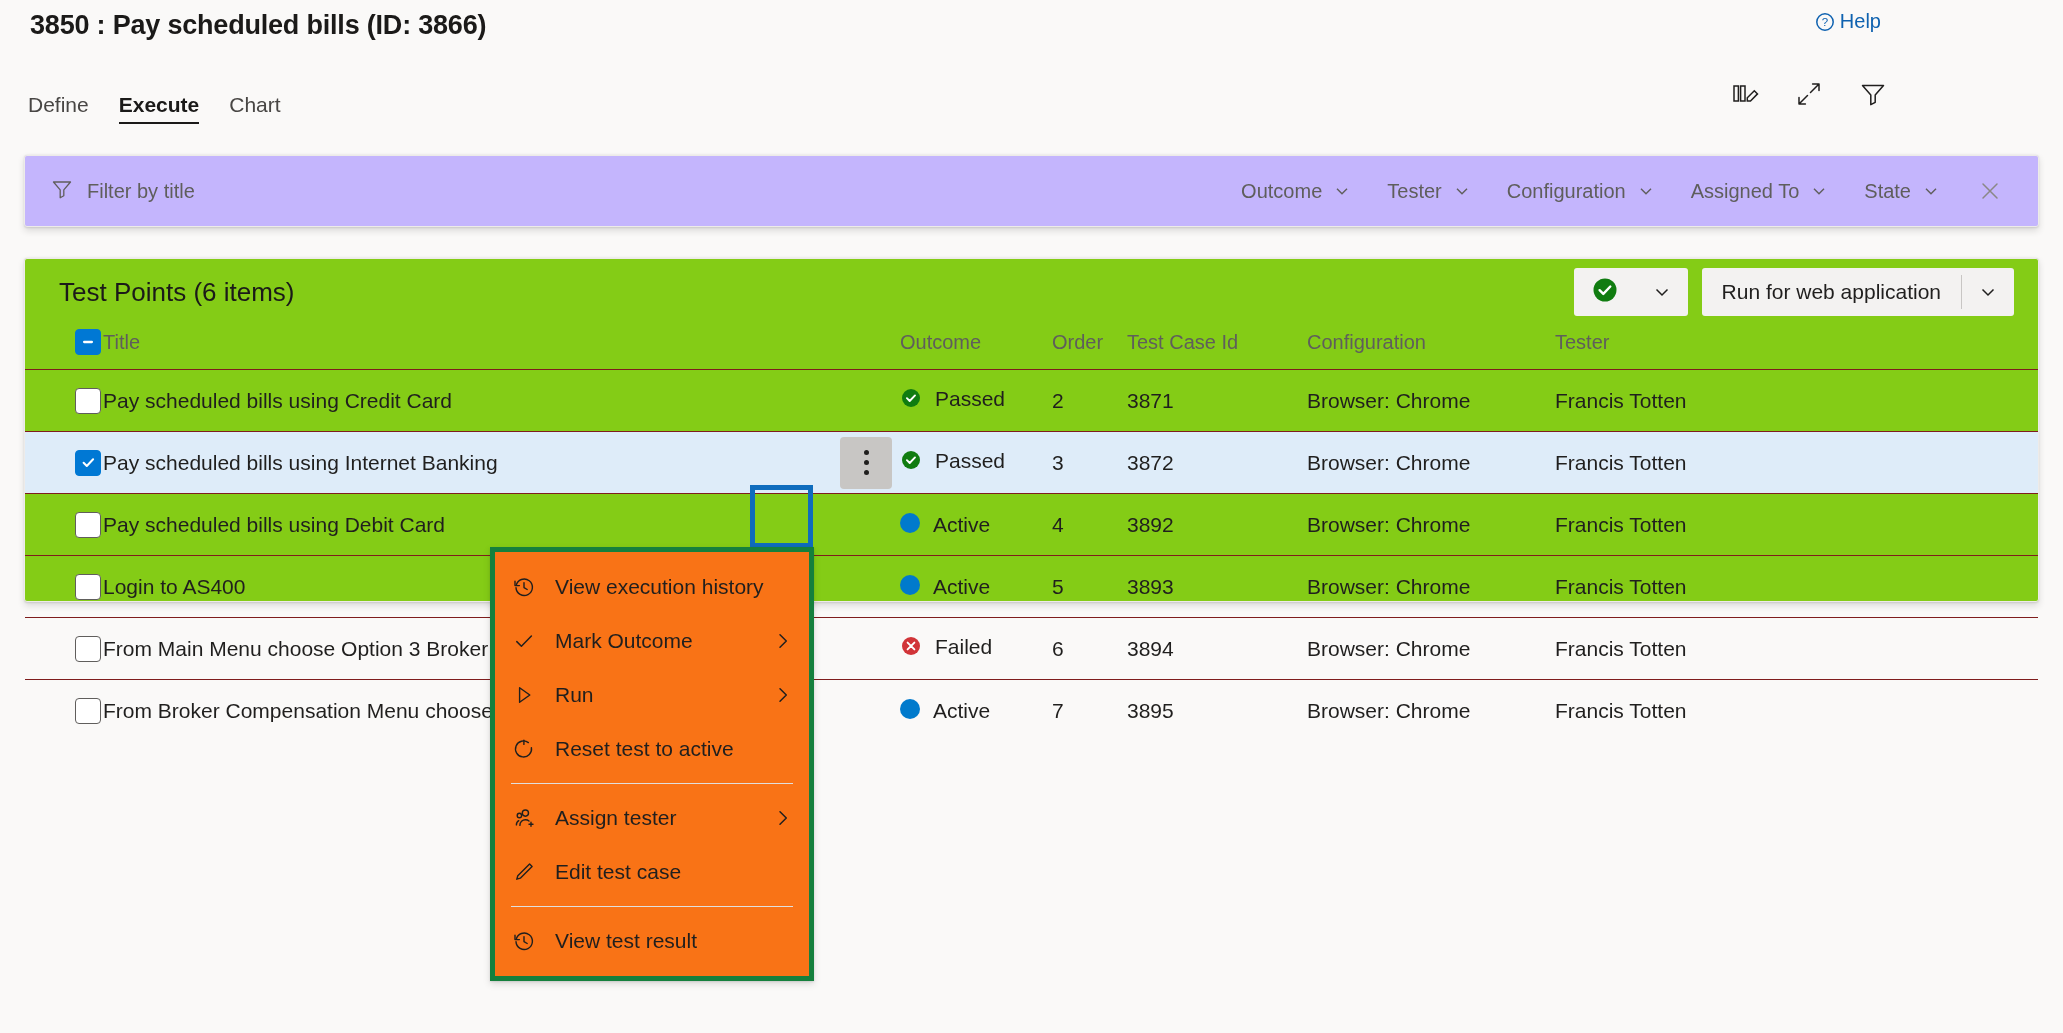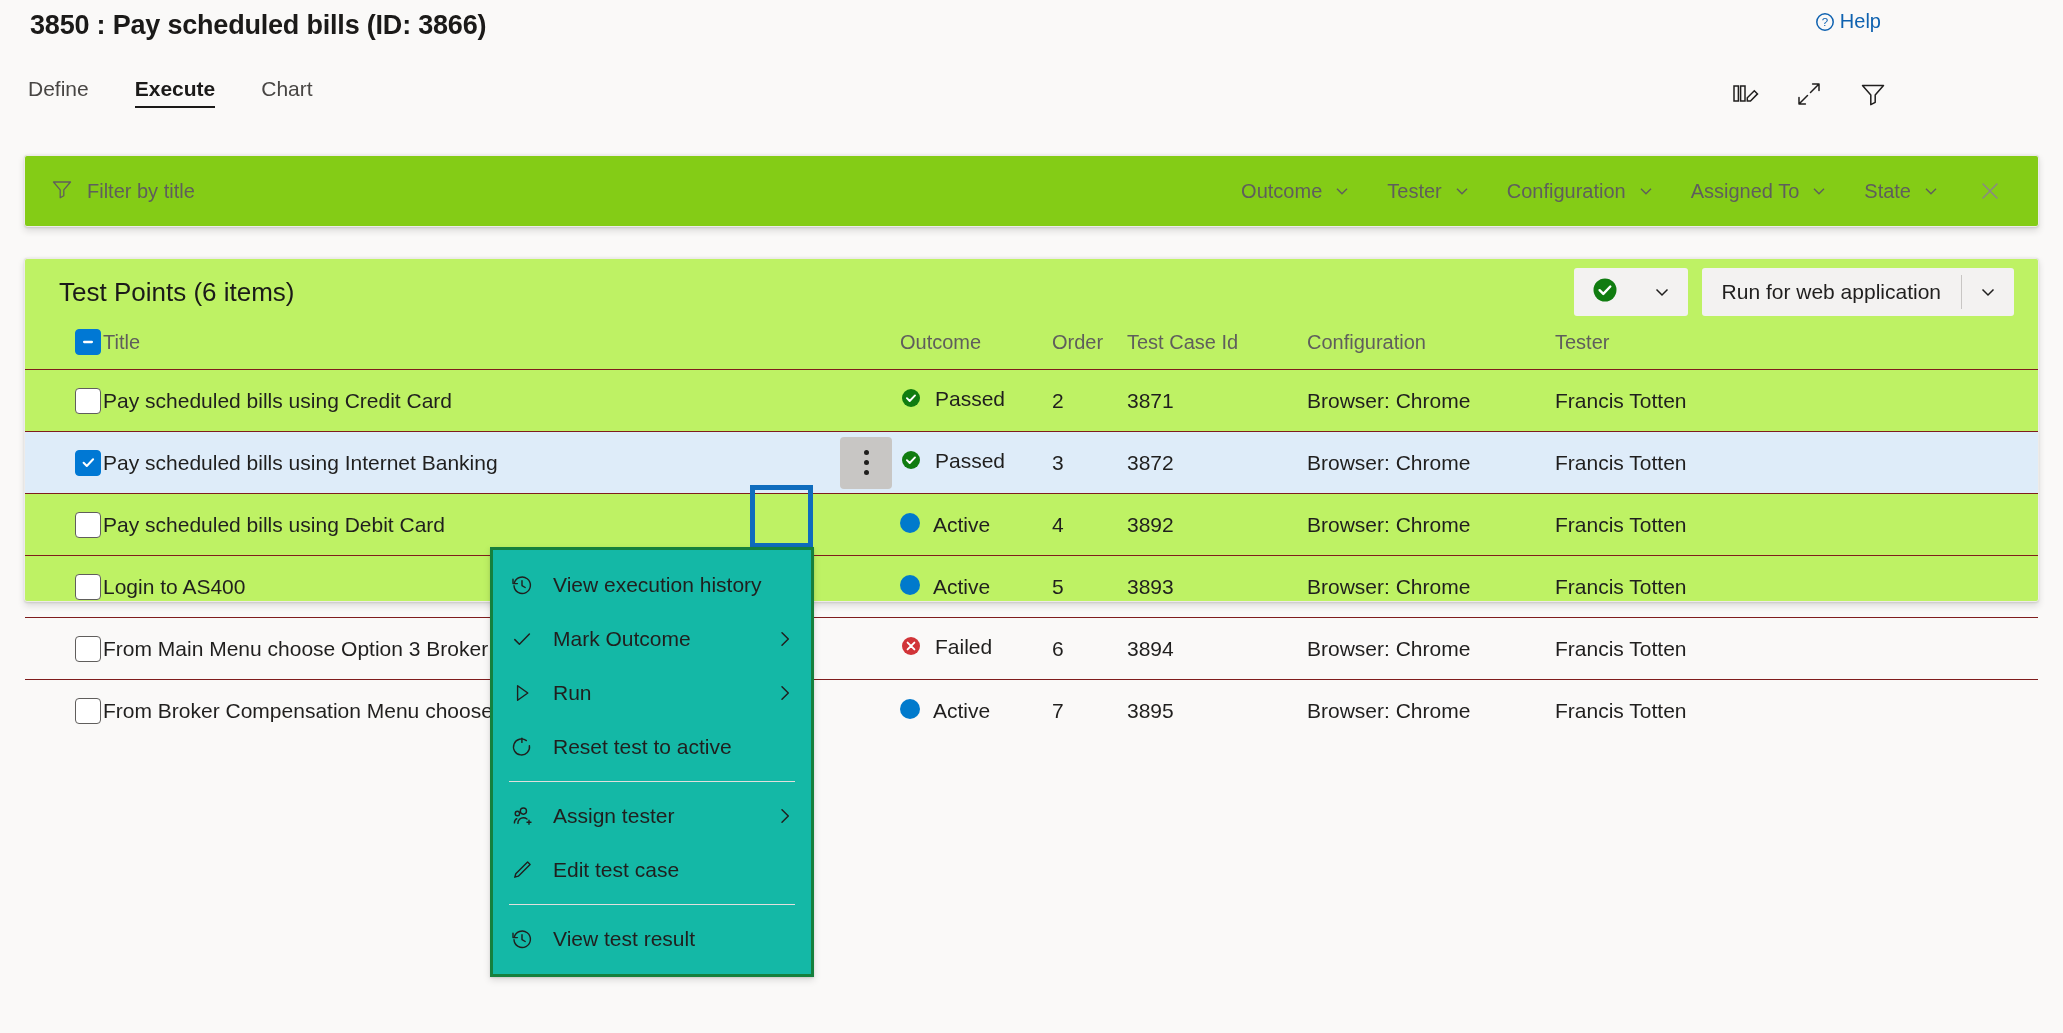--- a/index.html
+++ b/index.html
@@ -19,22 +19,22 @@
     letter-spacing: -0.2px;
   }
   .help-link {
     position: absolute; right: 28px; top: 10px;
     display: flex; align-items: center; gap: 4px;
     color: #0f62b0; font-size: 20px; cursor: pointer;
   }
   .help-link svg { display:block; }
 
   .tabs {
-    position: absolute; left: 28px; top: 78px;
-    display: flex; align-items: flex-end; gap: 46px;
+    position: absolute; left: 28px; top: 94px;
+    display: flex; align-items: flex-end; gap: 30px;
   }
   .tab {
     font-size: 21px; color: #484644; cursor: pointer;
     padding-bottom: 9px; position: relative; line-height: 1;
   }
   .tab.active { color: #1b1a19; font-weight: bold; }
   .tab.active::after {
     content: ""; position: absolute; left: 0; right: 0; bottom: 0;
     height: 2px; background: #1b1a19;
   }
@@ -43,21 +43,21 @@
     position: absolute; right: 22px; top: 80px;
     display: flex; align-items: center; gap: 36px;
   }
   .hicon { width: 28px; height: 28px; cursor: pointer; color:#201f1e; }
   .hicon svg { display: block; width: 28px; height: 28px; }
 
   
   .filterbar {
     position: absolute; left: 24px; top: 155px;
     width: 2015px; height: 72px;
-    background: #84cc16;
+    background: #c4b5fd;
     border: 1px solid #edebe9;
     border-radius: 3px;
     box-shadow: 0 0.6px 1.8px rgba(0,0,0,0.10), 0 3.2px 7.2px rgba(0,0,0,0.12);
     display: flex; align-items: center;
   }
   .filter-input-wrap {
     display: flex; align-items: center; gap: 14px;
     flex: 1; padding-left: 26px;
   }
   .filter-input-wrap svg { flex: none; }
@@ -76,21 +76,21 @@
   .chev { display:block; }
   .clear-x {
     padding: 6px 16px 6px 20px; cursor: pointer; color: #8a8886;
     display: flex; align-items: center;
   }
 
   
   .card {
     position: absolute; left: 24px; top: 258px;
     width: 2015px; height: 344px;
-    background: #bef264;
+    background: #84cc16;
     border: 1px solid #edebe9;
     border-radius: 3px;
     box-shadow: 0 0.6px 1.8px rgba(0,0,0,0.10), 0 3.2px 7.2px rgba(0,0,0,0.12);
   }
   .card-head {
     position: relative; height: 66px;
     display: flex; align-items: center; padding: 0 24px 0 34px;
   }
   .card-title { font-size: 26px; color: #1b1a19; }
   .card-actions {
@@ -161,22 +161,22 @@
 
   
   .anno {
     position: absolute; border: 5px solid #0f6cbd;
     pointer-events: none; z-index: 40;
   }
   .anno-kebab { left: 750px; top: 485px; width: 63px; height: 63px; }
   .ctxmenu {
     position: absolute; left: 490px; top: 547px;
     width: 324px; height: 222px;
-    background: #14b8a6;
-    border: 3px solid #15803d;
+    background: #f97316;
+    border: 5px solid #15803d;
     box-shadow: 0 3.2px 7.2px rgba(0,0,0,0.13), 0 0.6px 1.8px rgba(0,0,0,0.10);
     z-index: 50; padding: 8px 0;
   }
   .mi {
     display: flex; align-items: center;
     height: 54px; padding: 0 16px 0 14px; cursor: pointer;
     font-size: 21px; color: #201f1e; position: relative;
   }
   .mi .mi-icon {
     width: 30px; flex: none; display: flex; align-items: center;

